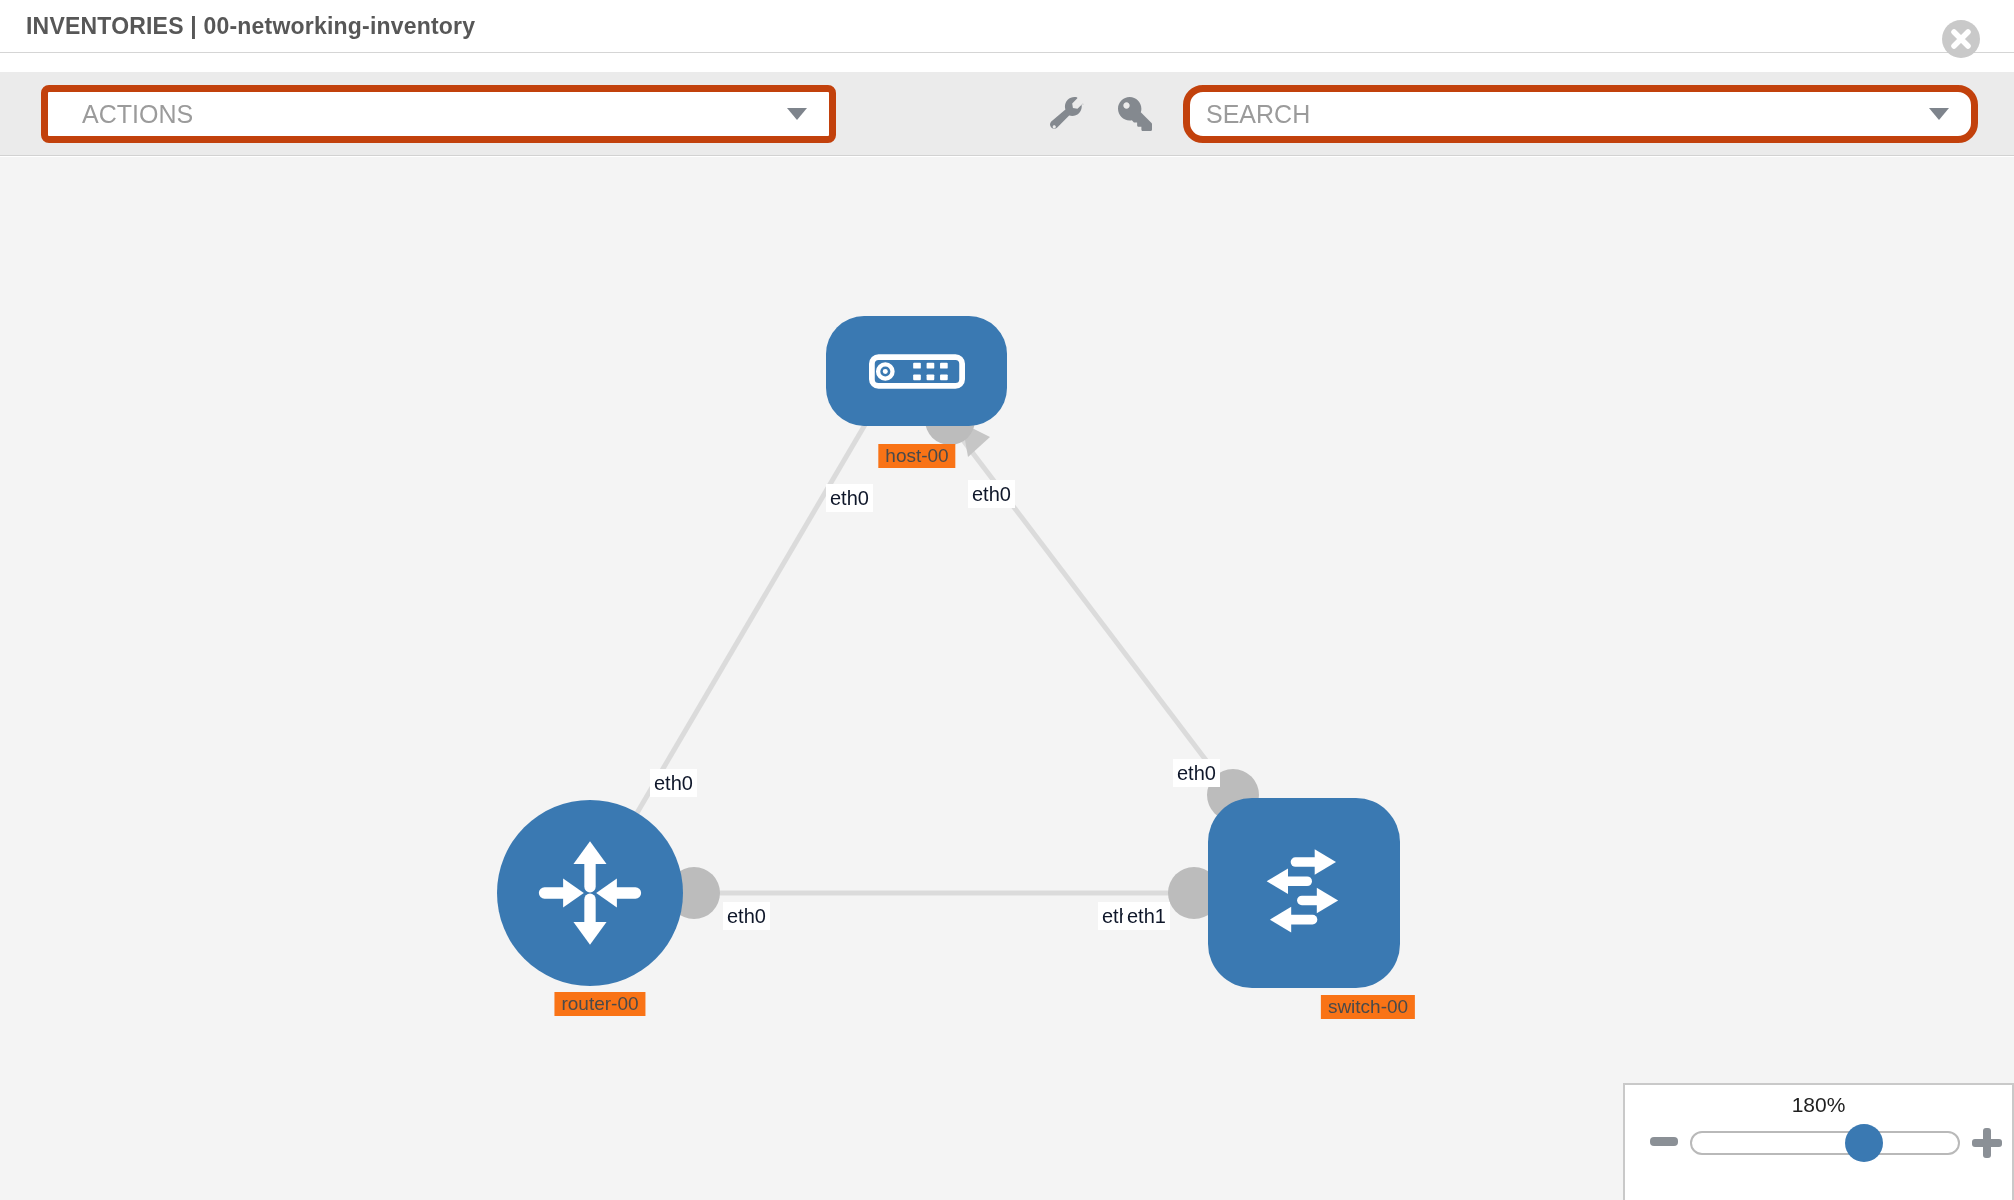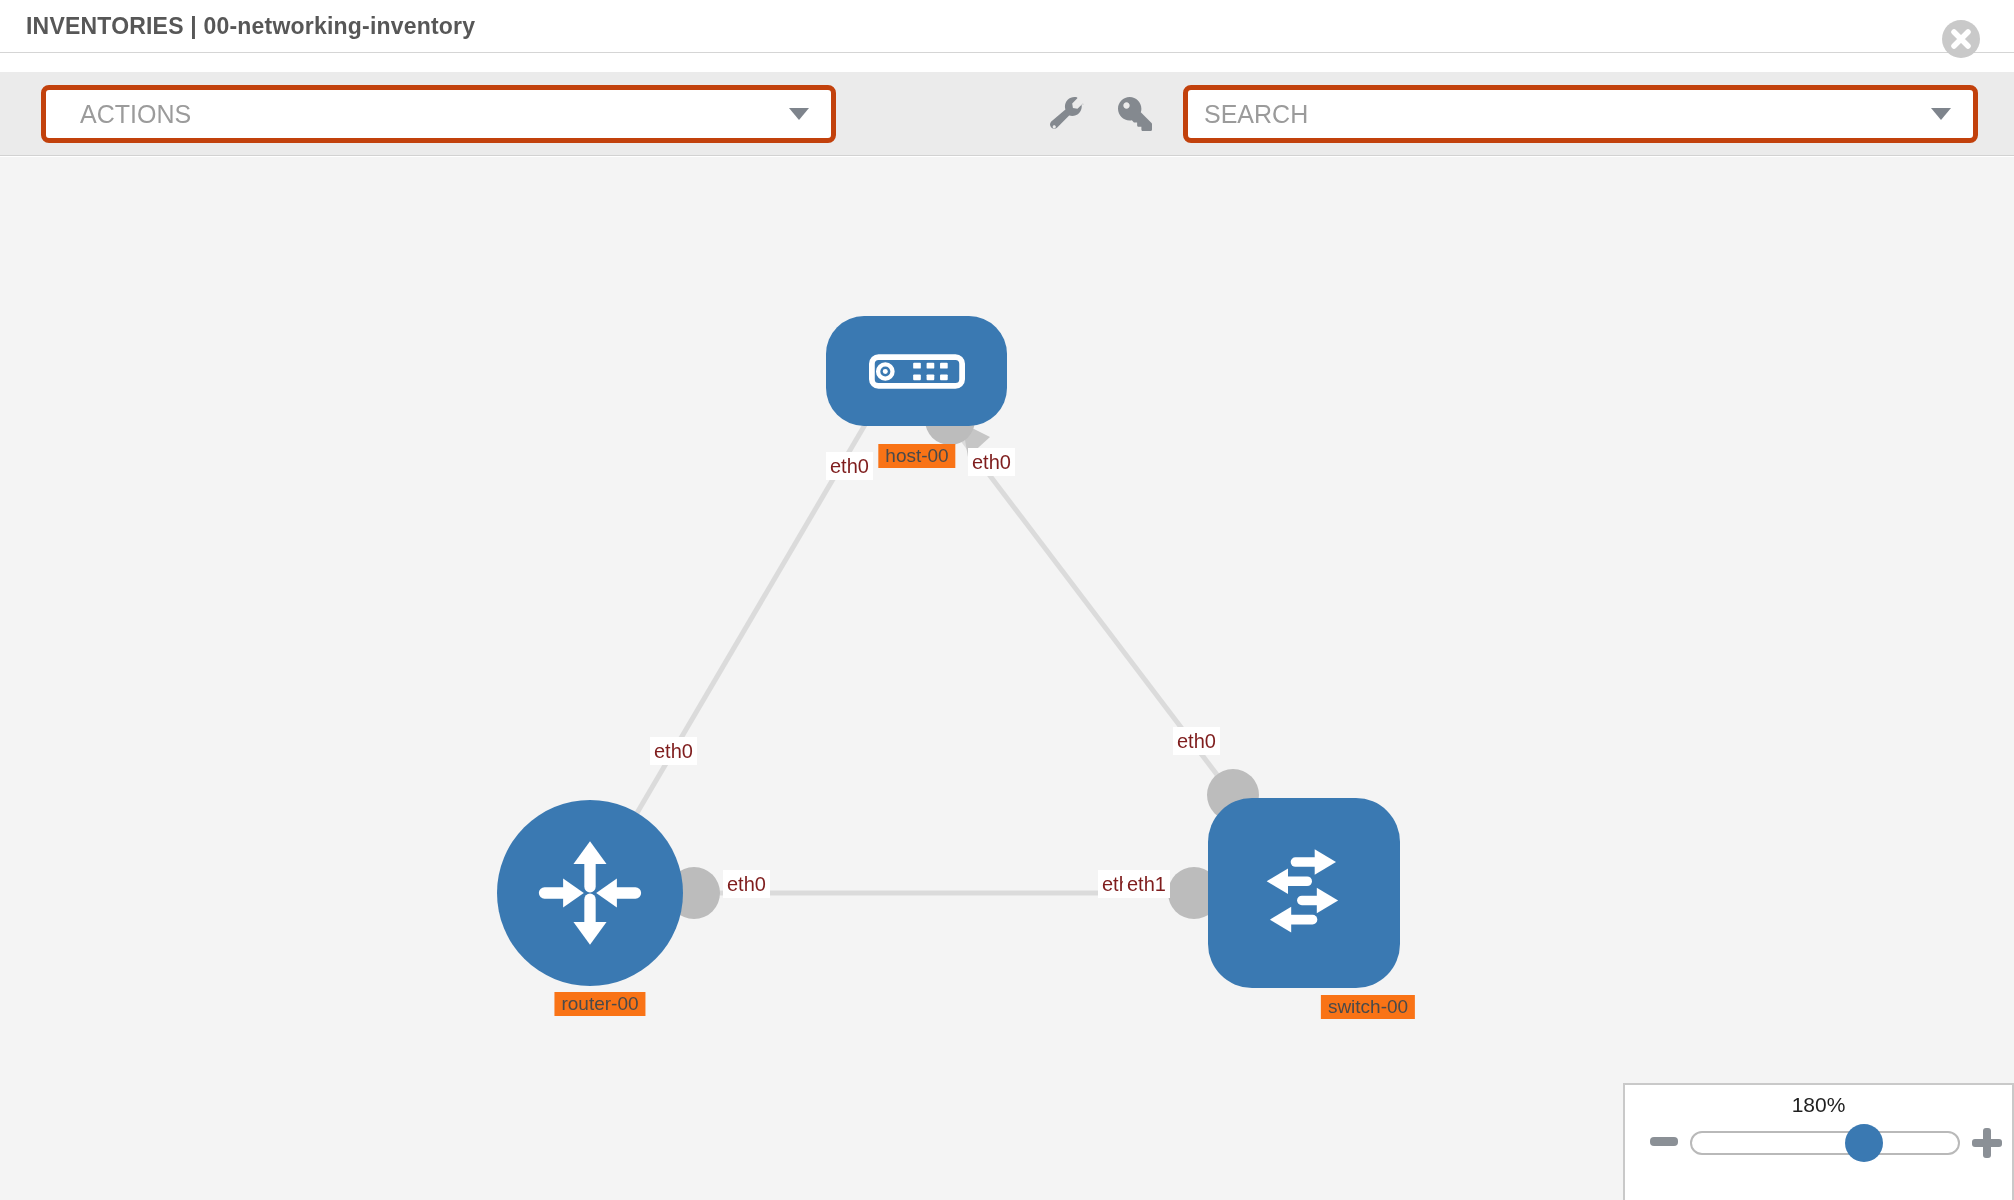--- a/index.html
+++ b/index.html
@@ -6,44 +6,44 @@
   html,body { width:2014px; height:1200px; }
   body { font-family:"Liberation Sans", sans-serif; background:#ffffff; position:relative; overflow:hidden; }
 
   
   .header { position:absolute; left:0; top:0; width:100%; height:53px; background:#fff; border-bottom:1px solid #d5d5d5; z-index:10; }
   .title { position:absolute; left:26px; top:50%; transform:translateY(-50%); font-size:23px; font-weight:700; color:#575757; letter-spacing:.2px; }
   .close-btn { position:absolute; left:1942px; top:20px; width:38px; height:38px; border-radius:50%; background:#c9c9c9; display:flex; align-items:center; justify-content:center; cursor:pointer; }
 
   
   .toolbar { position:absolute; left:0; top:72px; width:100%; height:84px; background:#ebebeb; border-bottom:1px solid #d2d2d2; z-index:9; }
-  .dd { position:absolute; top:13px; height:58px; background:#fff; border:5px solid #c2410c; border-radius:8px; display:flex; align-items:center; font-size:25px; color:#9b9b9b; cursor:pointer; }
+  .dd { position:absolute; top:13px; height:58px; background:#fff; border:7px solid #c2410c; border-radius:8px; display:flex; align-items:center; font-size:25px; color:#9b9b9b; cursor:pointer; }
   .dd-actions { left:41px; width:795px; padding-left:34px; }
-  .dd-search  { left:1183px; width:795px; padding-left:16px; }
+  .dd-search  { left:1183px; width:795px; padding-left:16px;border-radius:20px; }
   .caret { position:absolute; right:22px; top:50%; margin-top:-6px; width:0; height:0;
            border-left:10px solid transparent; border-right:10px solid transparent; border-top:12px solid #7e848c; }
   .tool-icon { position:absolute; top:25px; width:34px; height:34px; cursor:pointer; }
   .icon-wrench { left:1050px; }
   .icon-key { left:1118px; }
 
   
   .canvas { position:absolute; left:0; top:157px; width:2014px; height:1043px; background:#f4f4f4; cursor:default; }
   .graph-svg { position:absolute; left:0; top:0; }
 
   .node { position:absolute; background:#3a79b2; display:flex; align-items:center; justify-content:center; z-index:3; cursor:pointer; }
   .node-host   { left:826px; top:159px; width:181px; height:110px; border-radius:38px; }
   .node-router { left:497px; top:643px; width:186px; height:186px; border-radius:50%; }
   .node-switch { left:1208px; top:641px; width:192px; height:190px; border-radius:44px; }
 
   .node-label { position:absolute; transform:translateX(-50%); background:#f97316; padding:1px 7px; font-size:19px; color:#4a4a4a; white-space:nowrap; z-index:5; }
   .lbl-host   { left:917px;  top:287px; }
   .lbl-router { left:600px;  top:835px; }
   .lbl-switch { left:1368px; top:838px; }
 
-  .if-label { position:absolute; background:#fff; padding:1px 4px; font-size:20px; color:#7f1d1d; white-space:nowrap; z-index:4; line-height:26px; }
+  .if-label { position:absolute; background:#fff; padding:1px 4px; font-size:20px; color:#0f172a; white-space:nowrap; z-index:4; line-height:26px;margin-top:32px; }
   .if-1  { left:826px;  top:295px; }
   .if-2  { left:650px;  top:580px; }
   .if-3  { left:968px;  top:291px; }
   .if-4  { left:1173px; top:570px; }
   .if-5  { left:723px;  top:713px; }
   .if-6u { left:1098px; top:713px; }
   .if-6o { left:1123px; top:713px; z-index:5; }
 
   
   .zoom-panel { position:absolute; left:1623px; top:926px; width:391px; height:119px; background:#fff; border:2px solid #c9c9c9; z-index:6; }

